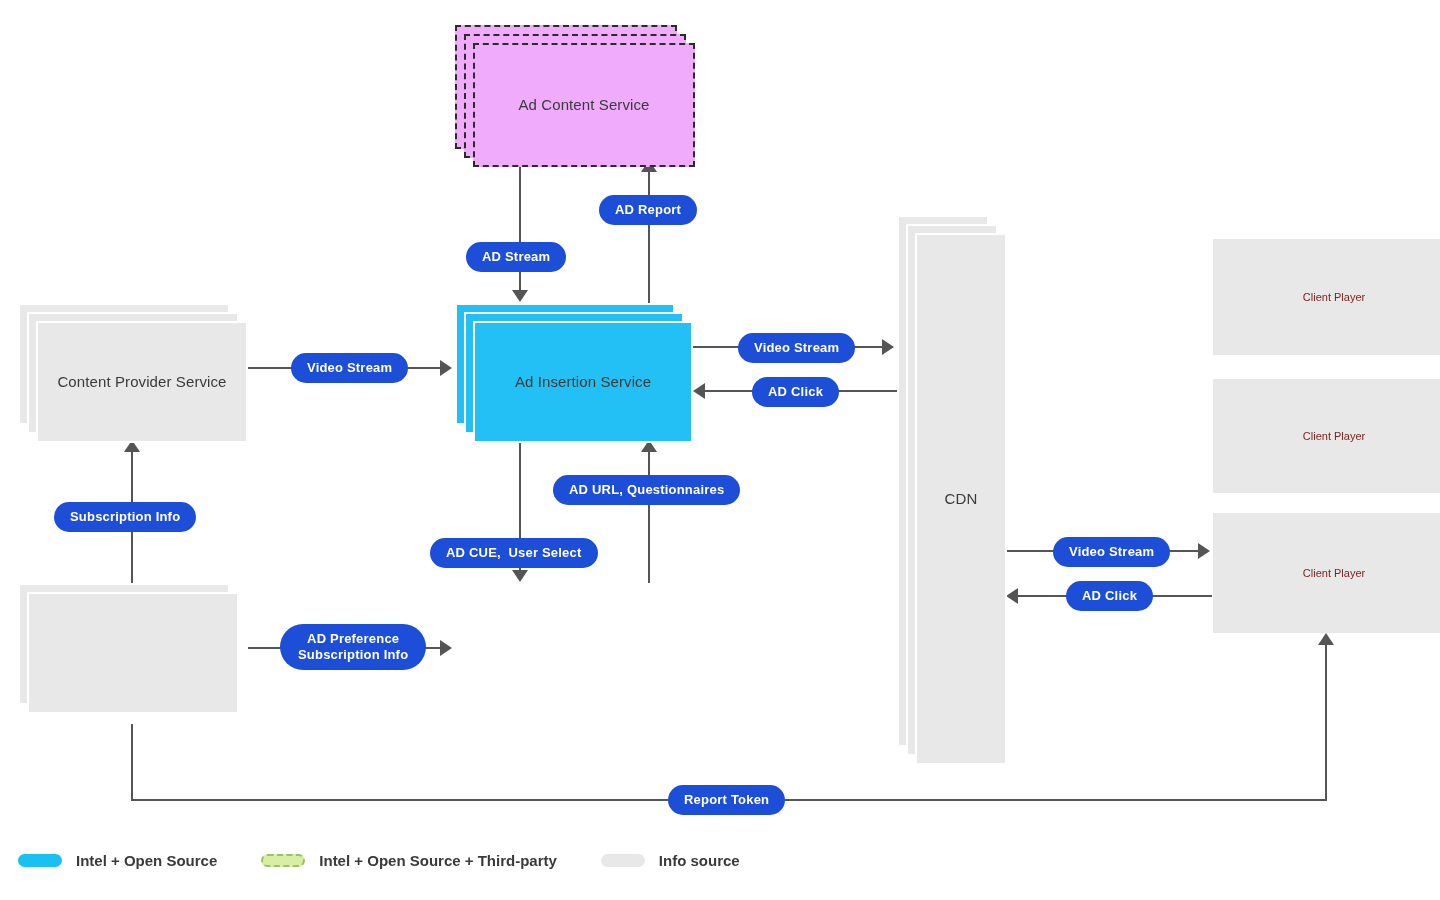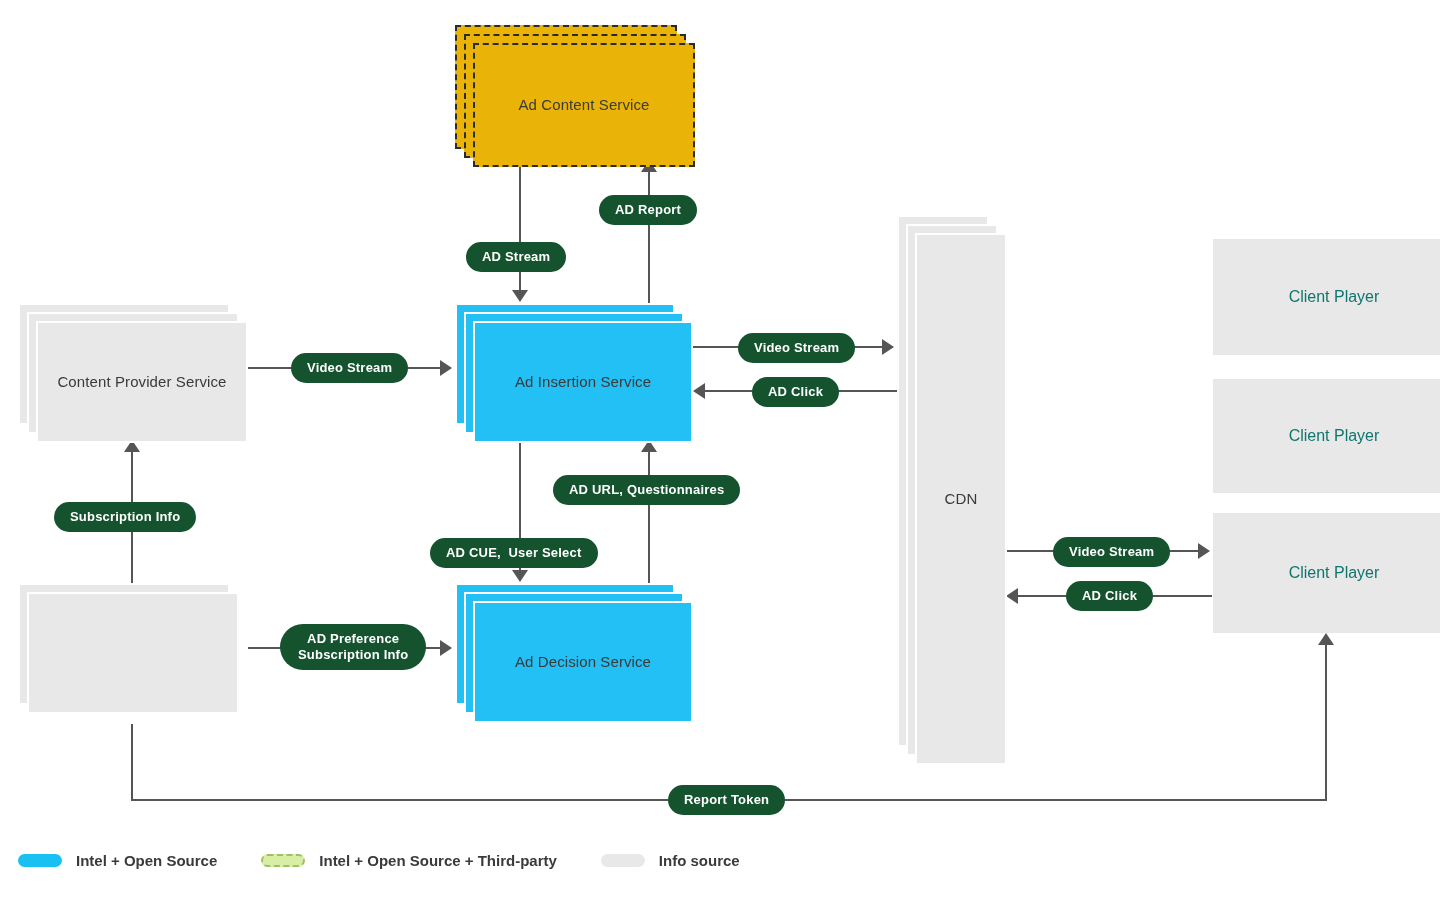--- a/index.html
+++ b/index.html
@@ -51,34 +51,34 @@
   
   .blue .layer, .blue .face {
     background: #23c0f5;
     border: 2px solid #ffffff;
   }
   
   .green .layer, .green .face {
     background: #d5edا;
   }
   .green .layer, .green .face {
-    background: #eab308;
+    background: #f0abfc;
     border: 2px dashed #2b2b2b;
   }
   .plain {
     background: #e8e8e8;
     display: flex;
     align-items: center;
     justify-content: center;
     position: absolute;
     box-sizing: border-box;
   }
   .plain .label {
-    font-size: 16px;
-    color: #0f766e;
+    font-size: 11px;
+    color: #7f1d1d;
   }
 
   
   .line-h, .line-v {
     position: absolute;
     background: #555555;
   }
   .line-h { height: 2px; }
   .line-v { width: 2px; }
 
@@ -104,21 +104,21 @@
   }
   .arrow.up {
     border-left: 8px solid transparent;
     border-right: 8px solid transparent;
     border-bottom: 12px solid #555555;
   }
 
   
   .pill {
     position: absolute;
-    background: #14532d;
+    background: #1d4ed8;
     color: #ffffff;
     border-radius: 999px;
     font-size: 13px;
     font-weight: bold;
     letter-spacing: 0.2px;
     display: flex;
     align-items: center;
     justify-content: center;
     text-align: center;
     padding: 0 16px;
@@ -221,27 +221,20 @@
   </div>
 
   <div class="node blue" style="left:455px; top:303px; width:238px; height:140px;">
     <div class="layer" style="left:0; top:0; width:220px; height:122px;"></div>
     <div class="layer" style="left:9px; top:9px; width:220px; height:122px;"></div>
     <div class="face" style="left:18px; top:18px; width:220px; height:122px;">
       <span class="label">Ad Insertion Service</span>
     </div>
   </div>
 
-  <div class="node blue" style="left:455px; top:583px; width:238px; height:140px;">
-    <div class="layer" style="left:0; top:0; width:220px; height:122px;"></div>
-    <div class="layer" style="left:9px; top:9px; width:220px; height:122px;"></div>
-    <div class="face" style="left:18px; top:18px; width:220px; height:122px;">
-      <span class="label">Ad Decision Service</span>
-    </div>
-  </div>
 
   <div class="node gray" style="left:18px; top:583px; width:230px; height:140px;">
     <div class="layer" style="left:0; top:0; width:212px; height:122px;"></div>
     <div class="layer" style="left:9px; top:9px; width:212px; height:122px;"></div>
   </div>
 
   <div class="node gray" style="left:897px; top:215px; width:110px; height:550px;">
     <div class="layer" style="left:0; top:0; width:92px; height:532px;"></div>
     <div class="layer" style="left:9px; top:9px; width:92px; height:532px;"></div>
     <div class="face" style="left:18px; top:18px; width:92px; height:532px;">

